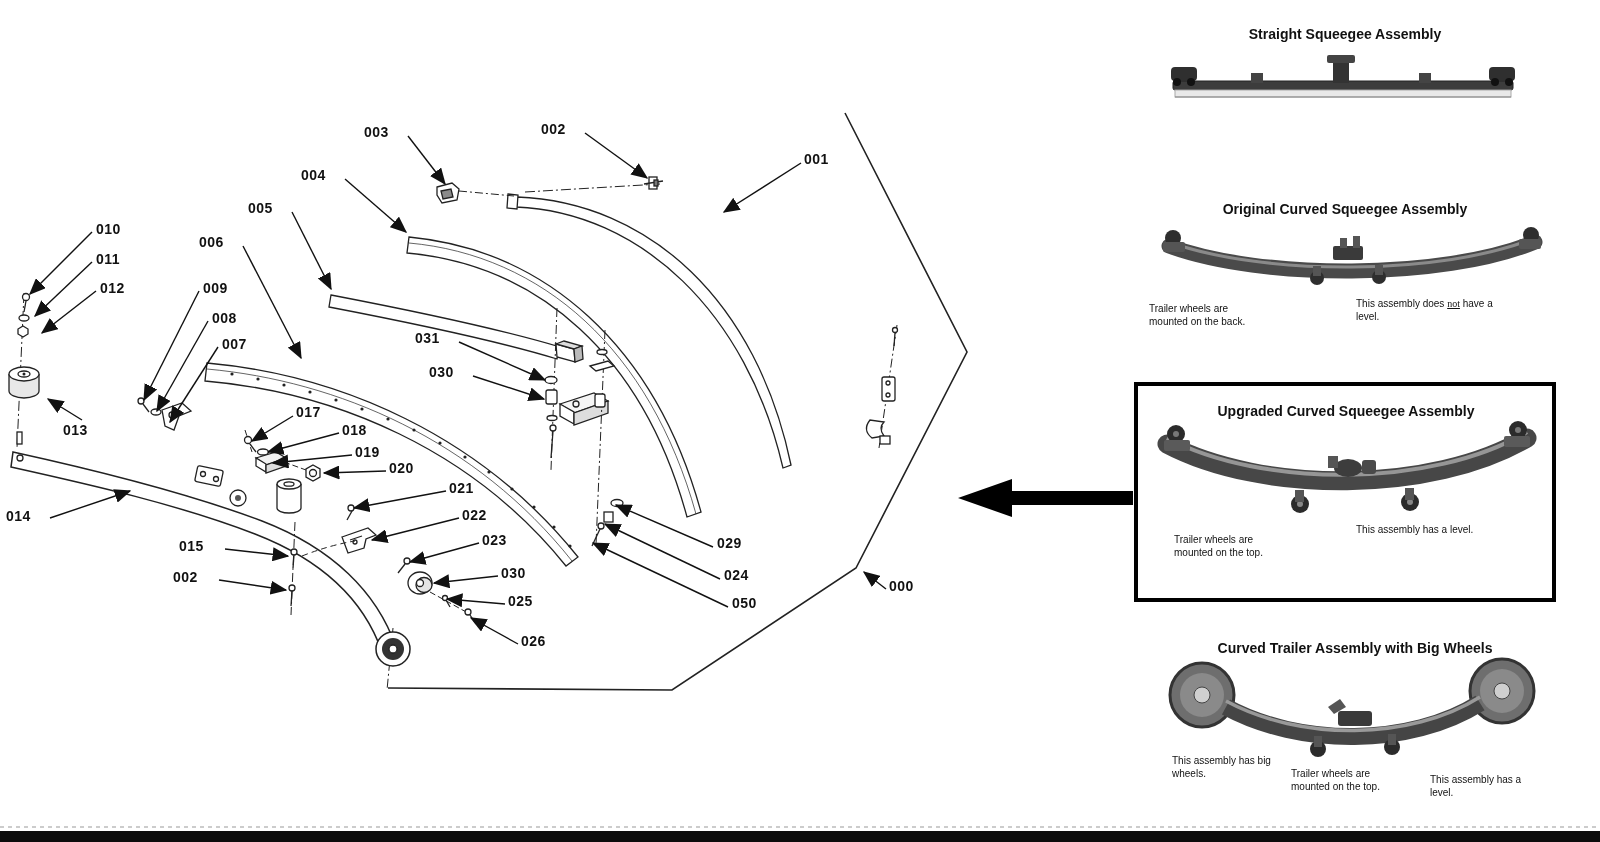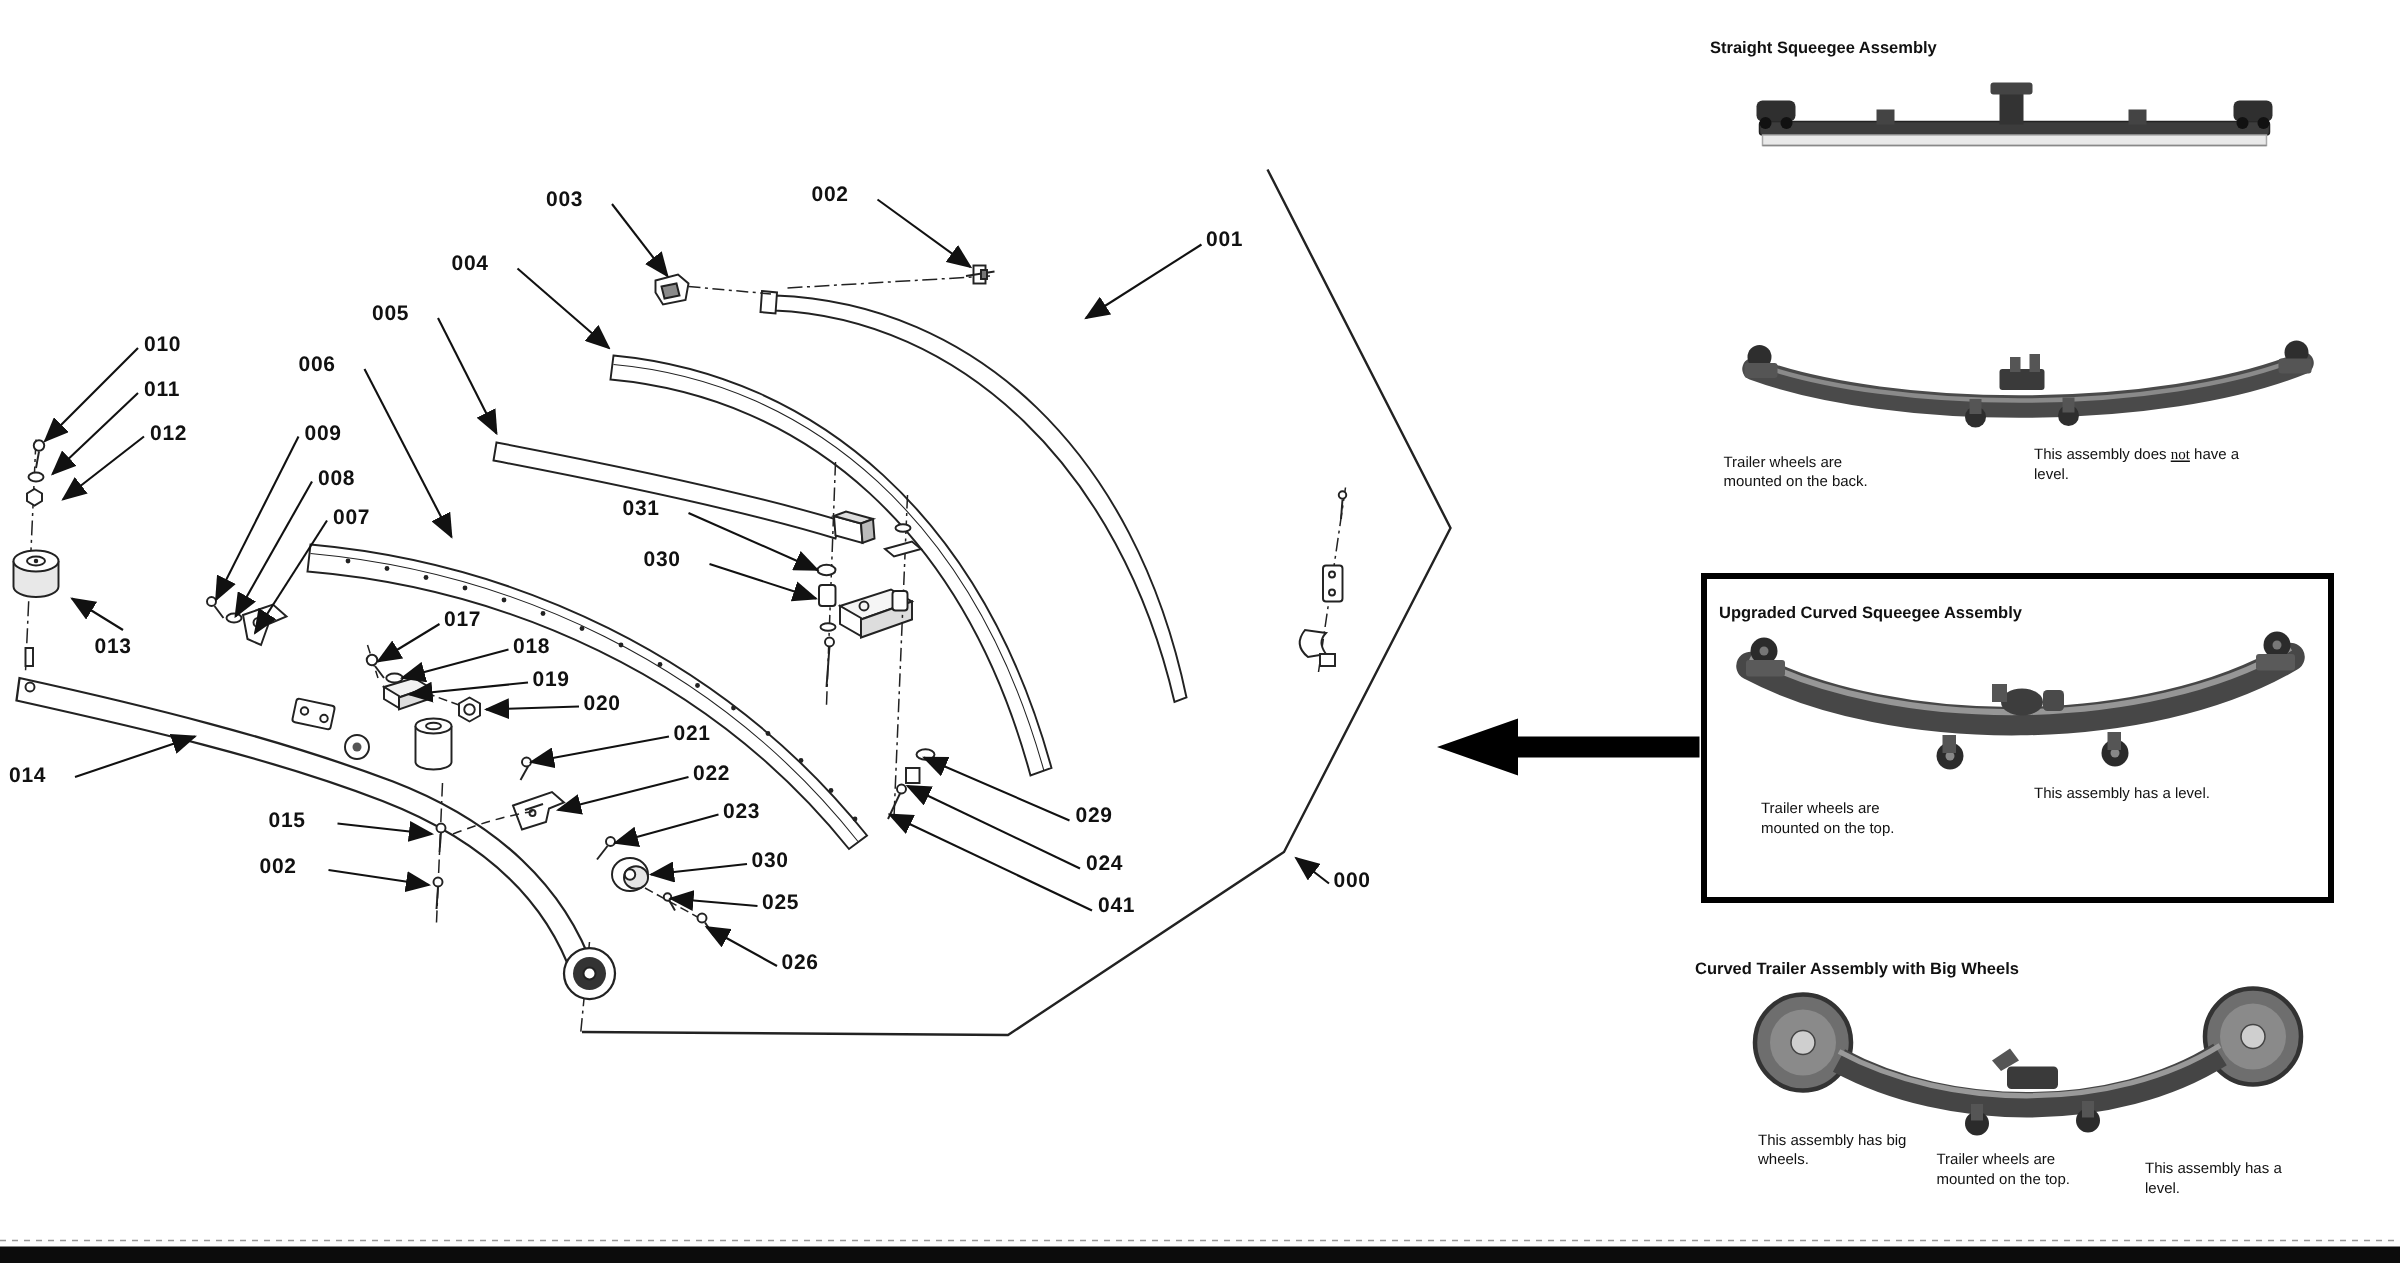--- a/index.html
+++ b/index.html
@@ -1,20 +1,20 @@
 <!DOCTYPE html>
 <html><head>
 <meta charset="utf-8">
 <style>
   html,body{margin:0;padding:0;background:#fff;}
   .page{position:relative;width:1600px;height:842px;background:#fff;overflow:hidden;
         font-family:"Liberation Sans", sans-serif;color:#111;}
   .art{position:absolute;left:0;top:0;}
   .callout{position:absolute;font-weight:bold;font-size:14px;letter-spacing:.5px;white-space:nowrap;}
-  .ptitle{position:absolute;font-weight:bold;font-size:11px;}
+  .ptitle{position:absolute;font-weight:bold;font-size:14px;text-align:center;}
   .pnote{position:absolute;font-size:10px;line-height:1.25;}
   .u{text-decoration:underline;font-family:Liberation Serif, serif;}
 </style>
 </head>
 <body>
 
 <div class="page">
 
   <svg class="art" width="1600" height="842" viewBox="0 0 1600 842">
     <defs>
@@ -301,25 +301,26 @@
   <div class="callout" style="left:449px;top:480px">021</div>
   <div class="callout" style="left:462px;top:507px">022</div>
   <div class="callout" style="left:482px;top:532px">023</div>
   <div class="callout" style="left:501px;top:565px">030</div>
   <div class="callout" style="left:508px;top:593px">025</div>
   <div class="callout" style="left:521px;top:633px">026</div>
   <div class="callout" style="left:415px;top:330px">031</div>
   <div class="callout" style="left:429px;top:364px">030</div>
   <div class="callout" style="left:717px;top:535px">029</div>
   <div class="callout" style="left:724px;top:567px">024</div>
-  <div class="callout" style="left:732px;top:595px">041</div>
+  <div class="callout" style="left:732px;top:595px">050</div>
   <div class="callout" style="left:889px;top:578px">000</div>
 
   <div class="ptitle" style="left:1140px;top:26px;width:410px">Straight Squeegee Assembly</div>
 
+  <div class="ptitle" style="left:1140px;top:201px;width:410px">Original Curved Squeegee Assembly</div>
   <div class="pnote" style="left:1149px;top:303px;width:112px">Trailer wheels are mounted on the back.</div>
   <div class="pnote" style="left:1356px;top:298px;width:140px">
     <span>This assembly does</span>
     <span class="u">not</span>
     <span>have a level.</span>
   </div>
 
   <div class="ptitle" style="left:1146px;top:403px;width:400px">Upgraded Curved Squeegee Assembly</div>
   <div class="pnote" style="left:1174px;top:534px;width:112px">Trailer wheels are mounted on the top.</div>
   <div class="pnote" style="left:1356px;top:524px;width:120px">This assembly has a level.</div>

